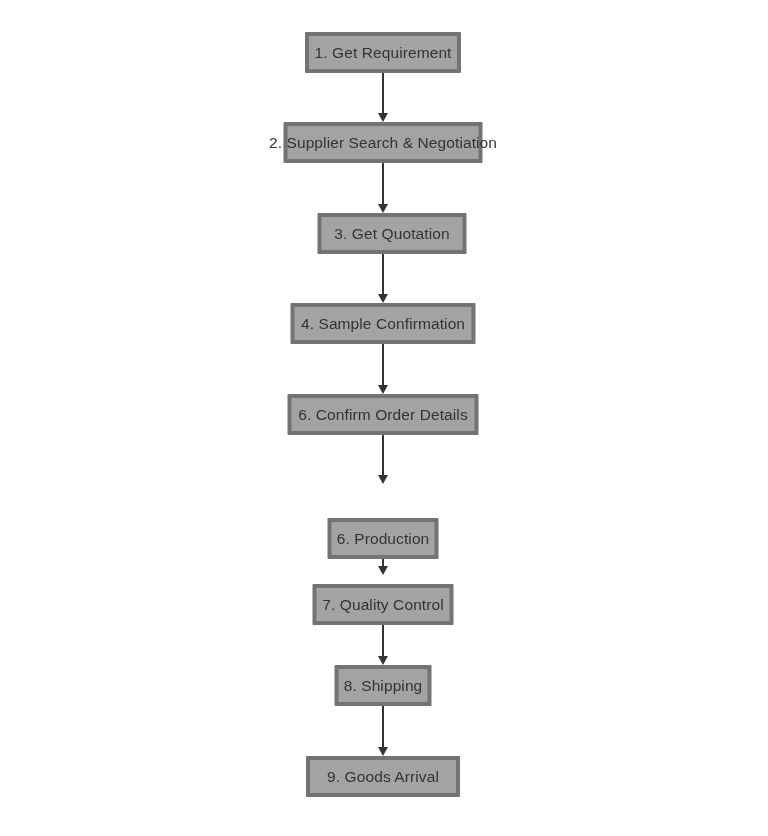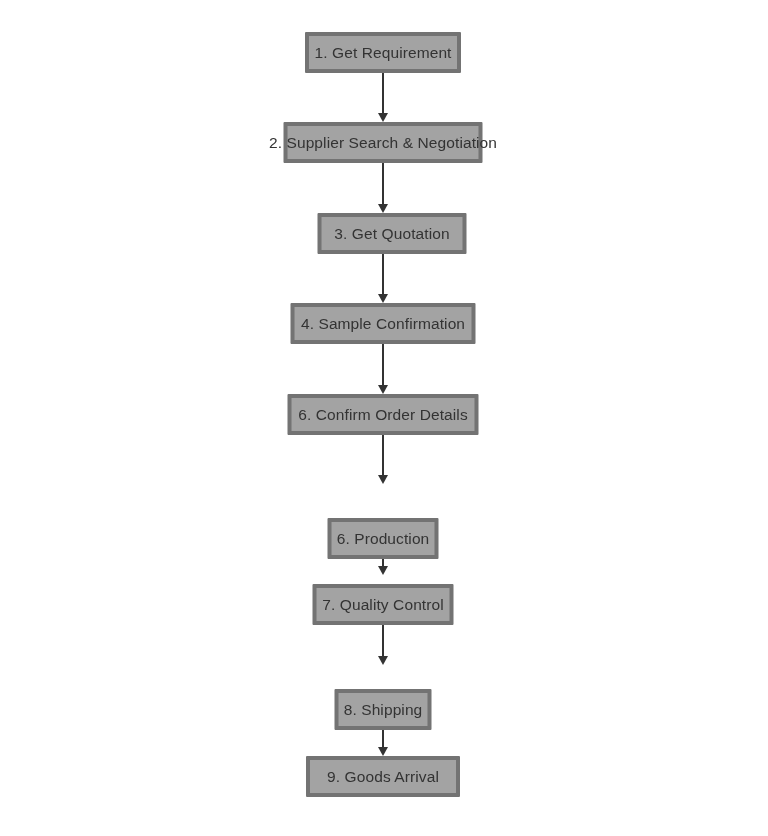--- a/index.html
+++ b/index.html
@@ -120,19 +120,19 @@
     </div>
     <div class="node" style="left: 383px; top: 394px; width: 191px;">
       <span class="node-label">6. Confirm Order Details</span>
     </div>
     <div class="node" style="left: 383px; top: 484px; width: 111px; margin-top: 34px;">
       <span class="node-label">6. Production</span>
     </div>
     <div class="node" style="left: 383px; top: 575px; width: 141px; margin-top: 9px;">
       <span class="node-label">7. Quality Control</span>
     </div>
-    <div class="node" style="left: 383px; top: 665px; width: 97px; margin-top: 24px;">
+    <div class="node" style="left: 383px; top: 665px; width: 97px;">
       <span class="node-label">8. Shipping</span>
     </div>
     <div class="node" style="left: 383px; top: 756px; width: 154px;">
       <span class="node-label">9. Goods Arrival</span>
     </div>
   </div>
 
 </body></html>

